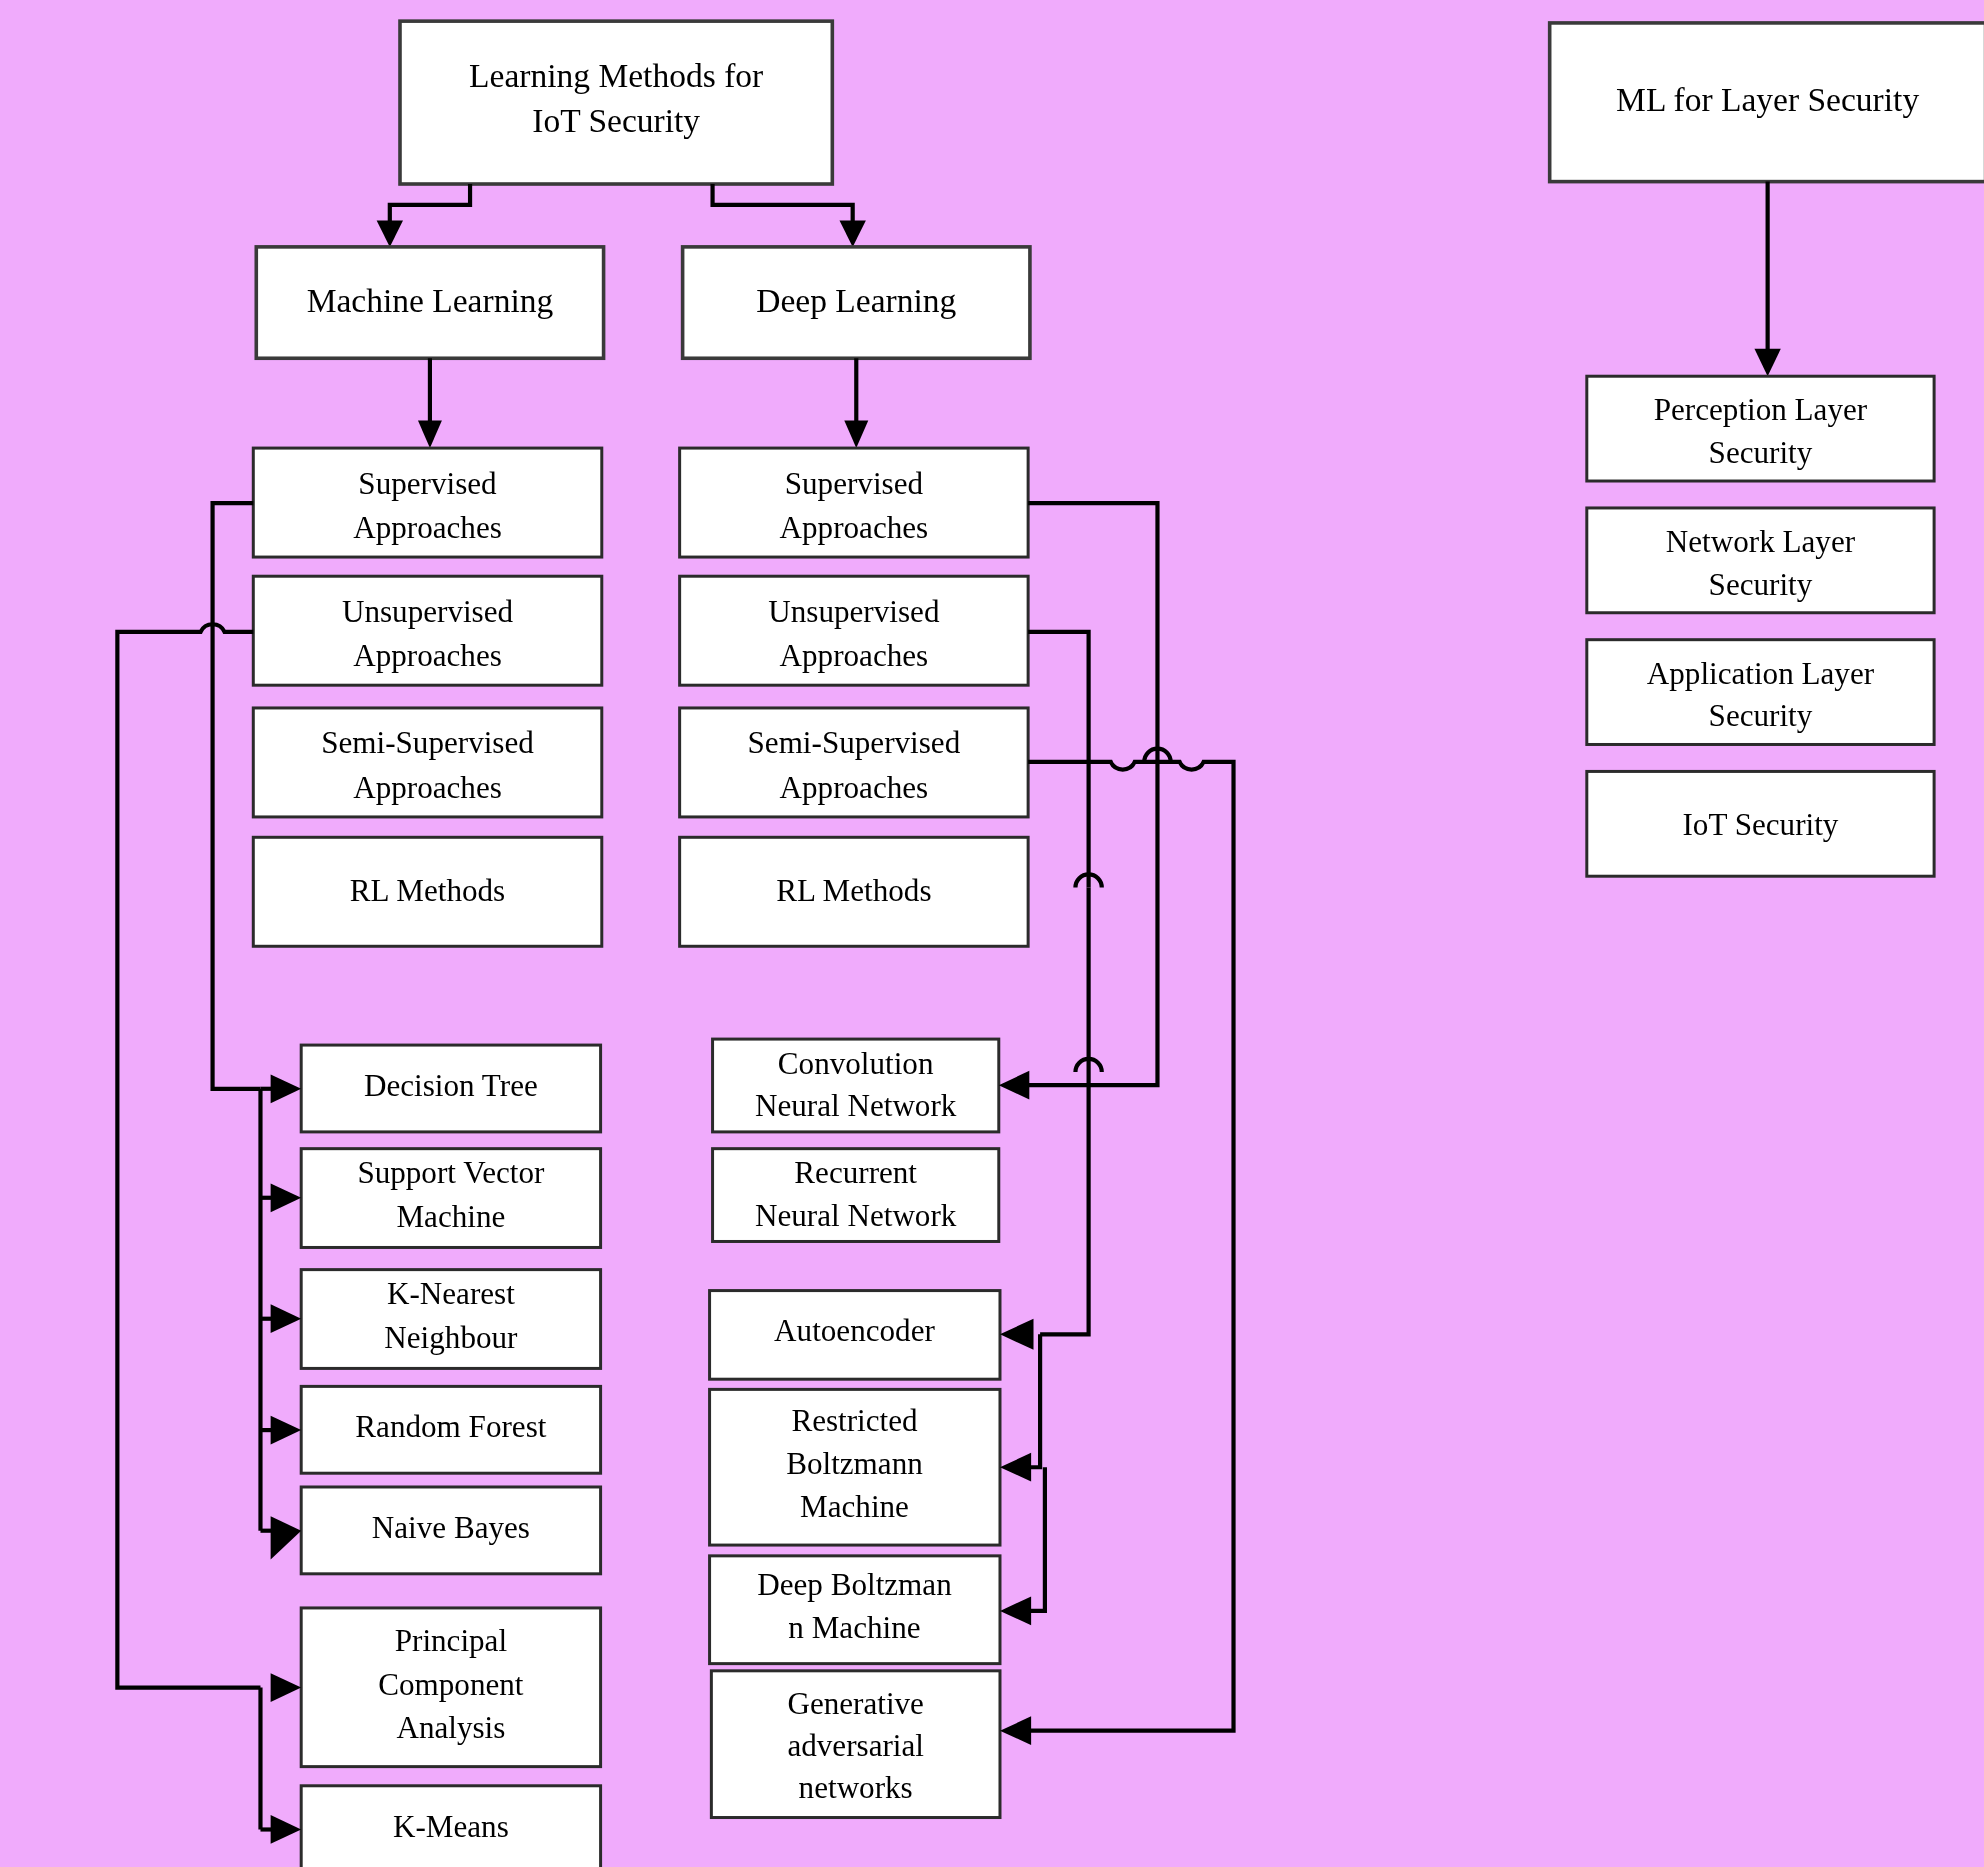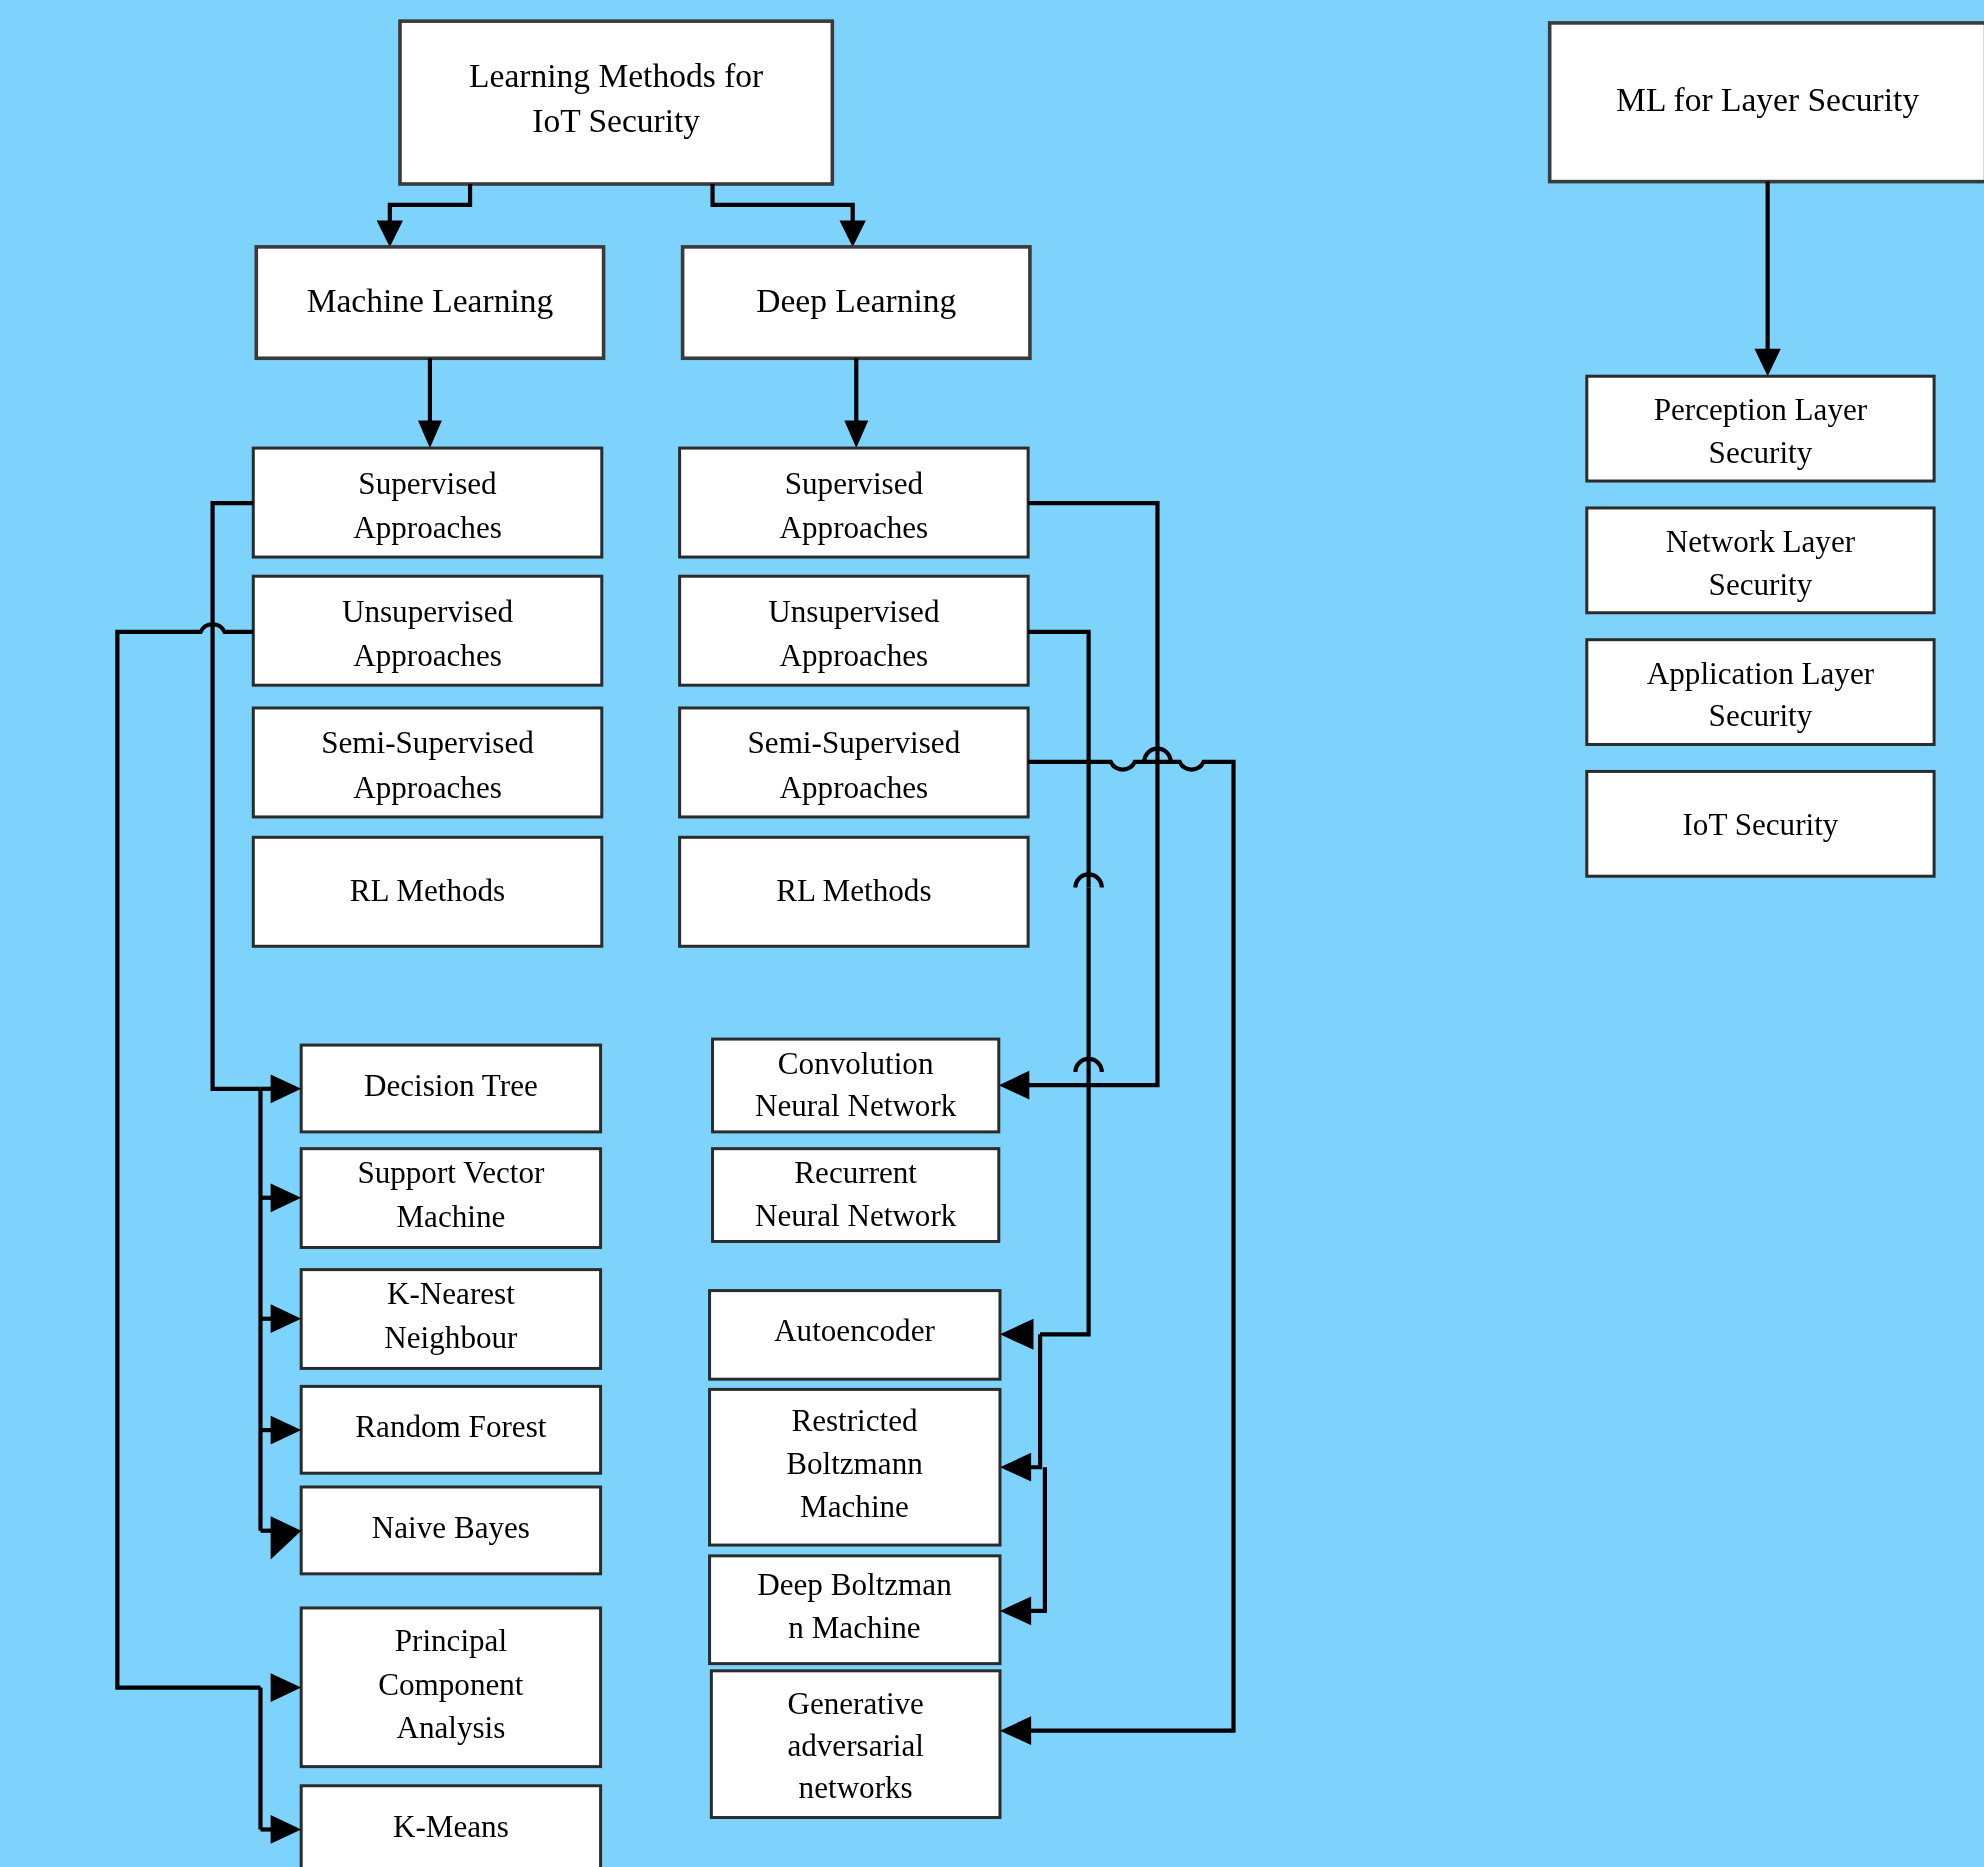--- a/index.html
+++ b/index.html
@@ -9,21 +9,21 @@
     background: #ffffff;
   }
   body {
     font-family: "Liberation Serif", "DejaVu Serif", serif;
     color: #000000;
   }
   #diagram-root {
     position: relative;
     width: 1985px;
     height: 1868px;
-    background: #7dd3fc;
+    background: #f0abfc;
     overflow: hidden;
   }
   svg.canvas {
     position: absolute;
     top: 0;
     left: 0;
     width: 1985px;
     height: 1868px;
     display: block;
   }

